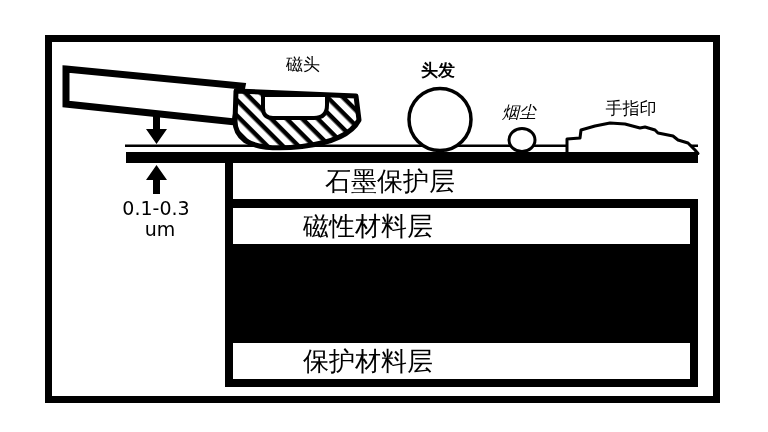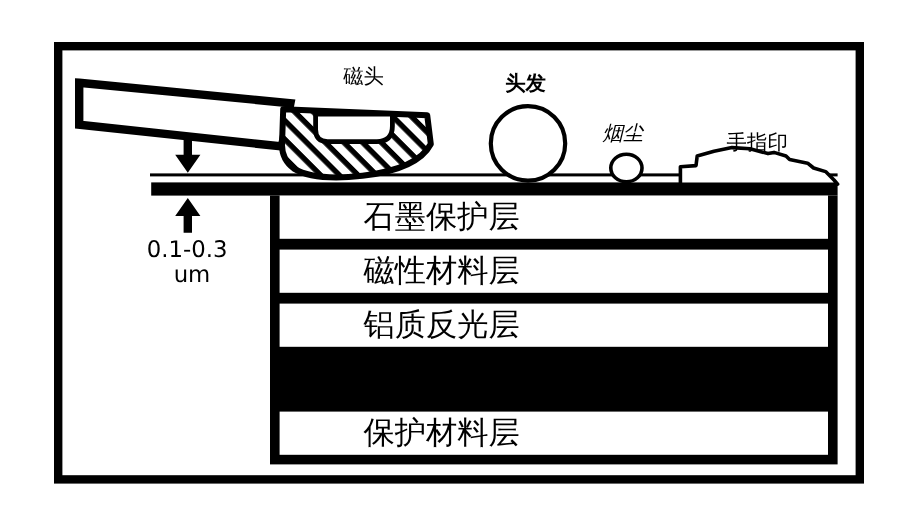--- a/index.html
+++ b/index.html
@@ -10,52 +10,49 @@
   .frame{
     position:absolute;left:45px;top:35px;width:675px;height:368px;
     border:7px solid #000;box-sizing:border-box;background:transparent;
   }
   .surface-bar{position:absolute;left:126px;top:152px;width:572px;height:11px;background:#000;}
   .stack{position:absolute;left:225px;top:163px;width:473px;height:224px;background:#000;}
   .layer-row{position:absolute;left:8px;width:457px;height:36px;background:#fff;}
   .layer-row .layer-label{
     display:block;padding-left:70px;font-size:26px;line-height:36px;white-space:nowrap;
   }
-  .r0{top:0;} .r1{top:45px;} .r2{top:90px;} .r3{top:135px;} .r4{top:180px;}
+  .r0{top:0;padding-left:22px;} .r1{top:45px;} .r2{top:90px;} .r3{top:135px;} .r4{top:180px;}
   .flabel{
     position:absolute;transform:translateX(-50%);font-size:17px;line-height:26px;
     white-space:nowrap;
   }
   .head-label{left:303px;top:51px;}
   .hair-label{left:438px;top:57px;font-weight:bold;}
   .dust-label{left:519px;top:99px;font-style:italic;}
-  .fingerprint-label{left:631px;top:106px;}
+  .fingerprint-label{left:631px;top:95px;}
   .gap-label{font-size:19px;line-height:18px;}
   .gap-value{left:156px;top:199px;}
   .gap-unit{left:160px;top:220px;}
   .overlay{position:absolute;left:0;top:0;width:768px;height:432px;pointer-events:none;}
 </style>
 </head>
 <body>
 
 <div class="canvas">
 
   <div class="frame"></div>
 
   <div class="surface-bar"></div>
 
   <div class="stack">
     <div class="layer-row r0">
       <span class="layer-label">石墨保护层</span>
     </div>
     <div class="layer-row r1">
       <span class="layer-label">磁性材料层</span>
-    </div>
-    <div class="layer-row r2">
-      <span class="layer-label">铝质反光层</span>
     </div>
     <div class="layer-row r4">
       <span class="layer-label">保护材料层</span>
     </div>
   </div>
 
   <svg class="overlay" viewBox="0 0 768 432">
     <defs>
       <pattern id="hatch" width="11" height="11" patternUnits="userSpaceOnUse" patternTransform="rotate(45)">
         <rect width="11" height="11" fill="#ffffff"></rect>

